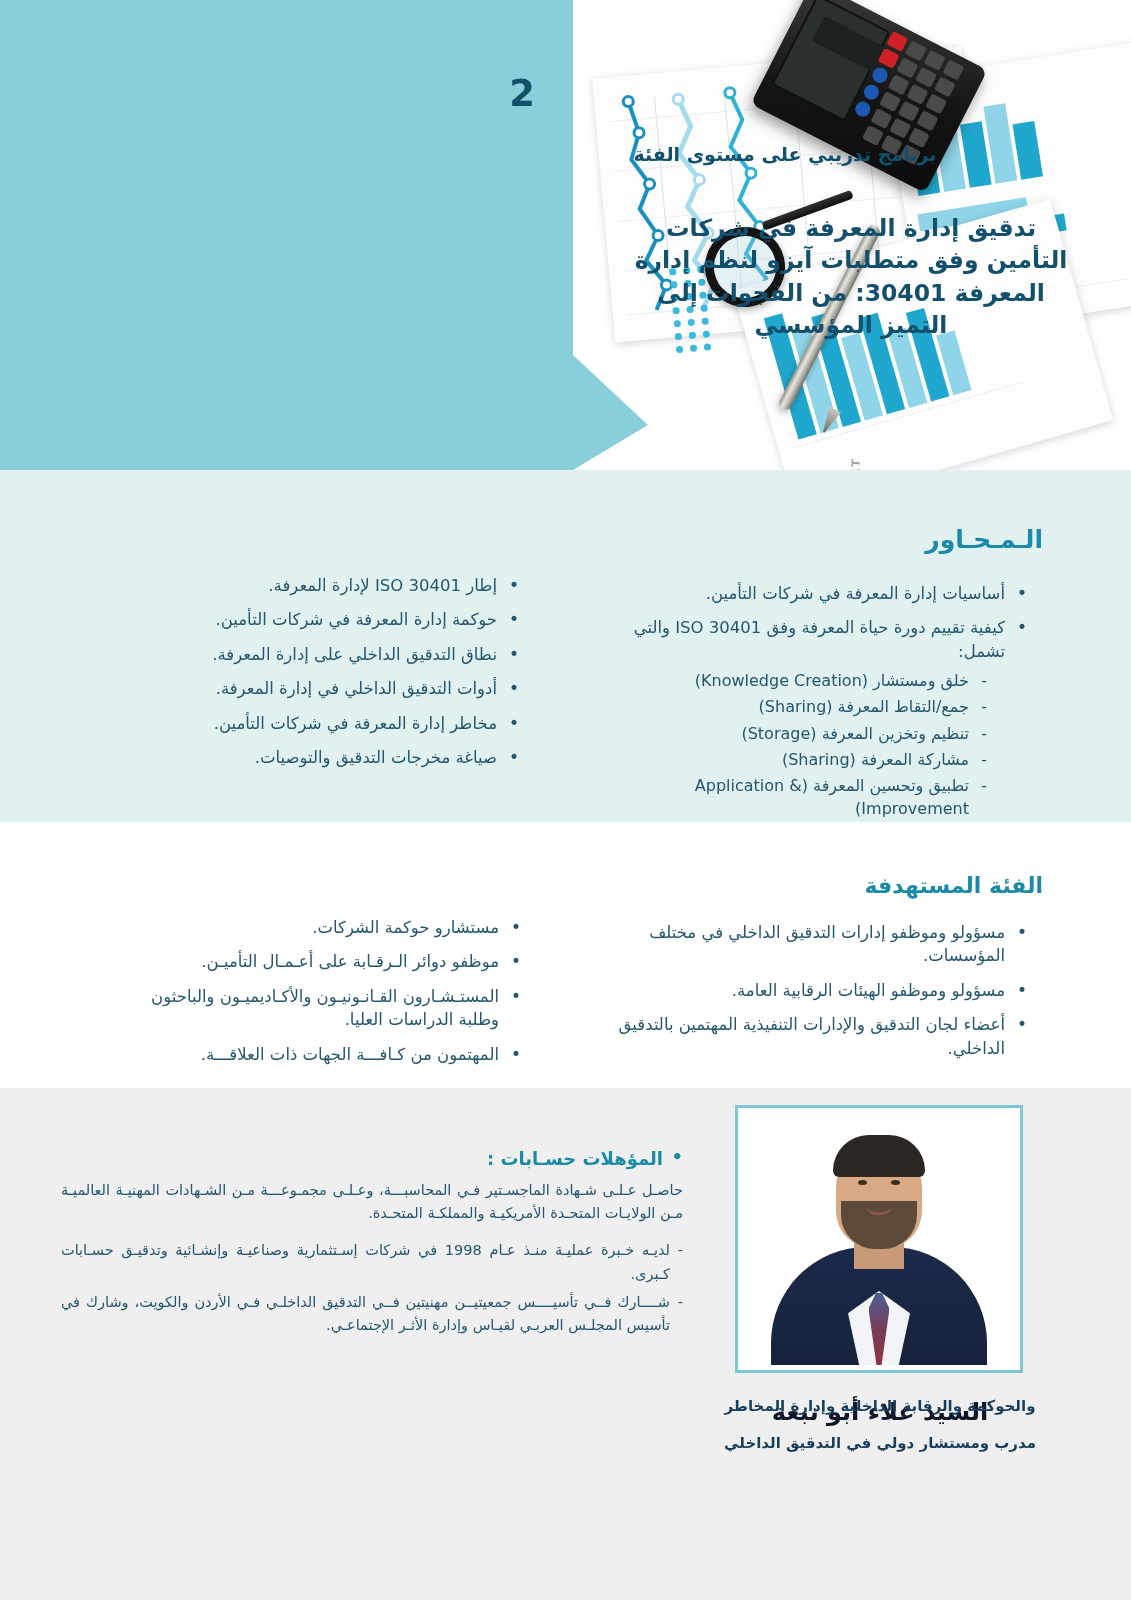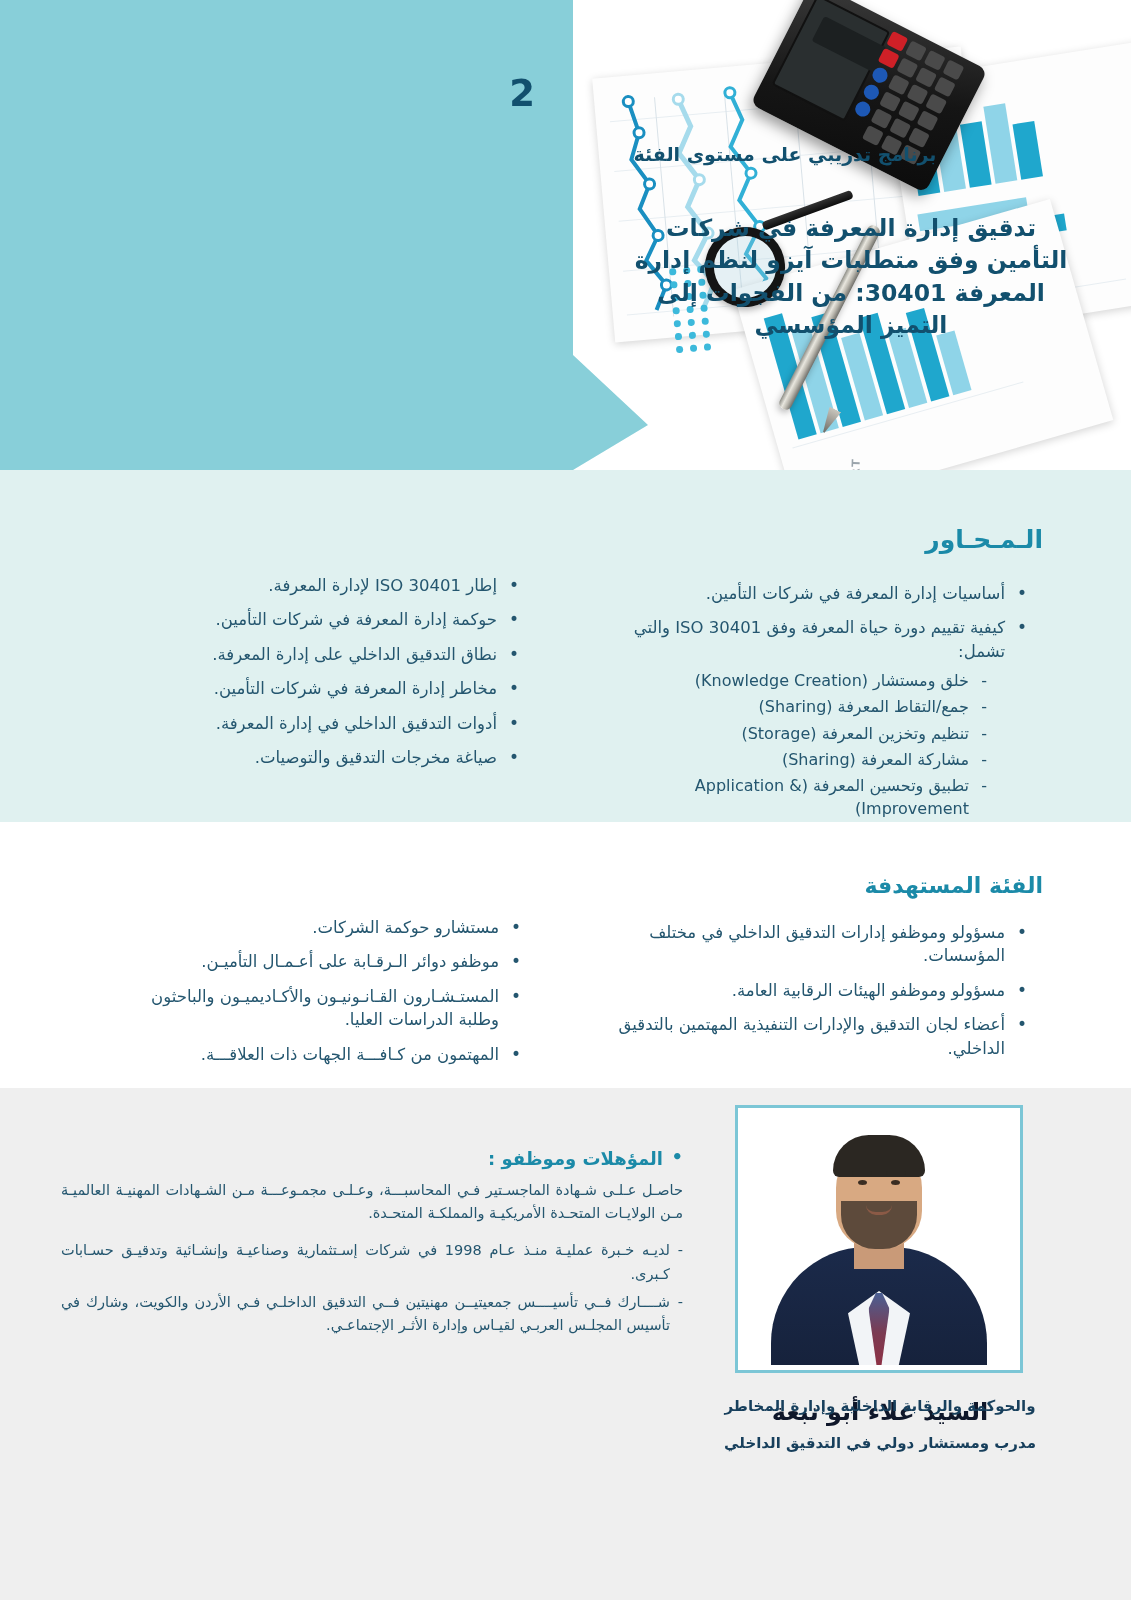--- a/index.html
+++ b/index.html
@@ -355,22 +355,22 @@
         </ul>
       </li>
     </ul>
   </div>
 
   <div class="axes-left">
     <ul class="b">
       <li>إطار ISO 30401 لإدارة المعرفة.</li>
       <li>حوكمة إدارة المعرفة في شركات التأمين.</li>
       <li>نطاق التدقيق الداخلي على إدارة المعرفة.</li>
+      <li>أدوات التدقيق الداخلي في إدارة المعرفة.</li>
       <li>مخاطر إدارة المعرفة في شركات التأمين.</li>
-      <li>أدوات التدقيق الداخلي في إدارة المعرفة.</li>
       <li>صياغة مخرجات التدقيق والتوصيات.</li>
     </ul>
   </div>
 
   <div class="sec-aud"></div>
   <div class="sec-title aud-title">الفئة المستهدفة</div>
 
   <div class="aud-right">
     <ul class="b">
       <li>مسؤولو وموظفو إدارات التدقيق الداخلي في مختلف المؤسسات.</li>
@@ -405,19 +405,19 @@
       <div class="ph-eye r"></div>
       <div class="ph-mouth"></div>
     </div>
   </div>
 
   <div class="tr-name">السيد علاء أبو نبعة</div>
   <div class="tr-role1">مدرب ومستشار دولي في التدقيق الداخلي</div>
   <div class="tr-role2">والحوكمة والرقابة الداخلية وإدارة المخاطر</div>
 
   <div class="bio">
-    <div class="bio-head">المؤهلات وموظفو :</div>
+    <div class="bio-head">المؤهلات حسـابات :</div>
     <div class="bio-p">حاصـل عـلـى شـهادة الماجسـتير فـي المحاسبـــة، وعـلـى مجمـوعـــة مـن الشـهادات المهنيـة العالميـة مـن الولايـات المتحـدة الأمريكيـة والمملكـة المتحـدة.</div>
     <div class="bio-li">لديـه خـبرة عمليـة منـذ عـام 1998 في شركات إسـتثمارية وصناعيـة وإنشـائية وتدقيـق حسـابات كـبرى.</div>
     <div class="bio-li">شــــارك فــي تأسيــــس جمعيتيــن مهنيتين فــي التدقيق الداخلـي فـي الأردن والكويت، وشارك في تأسيس المجلـس العربـي لقيـاس وإدارة الأثـر الإجتماعـي.</div>
   </div>
 
 </div>
 
 </body></html>

